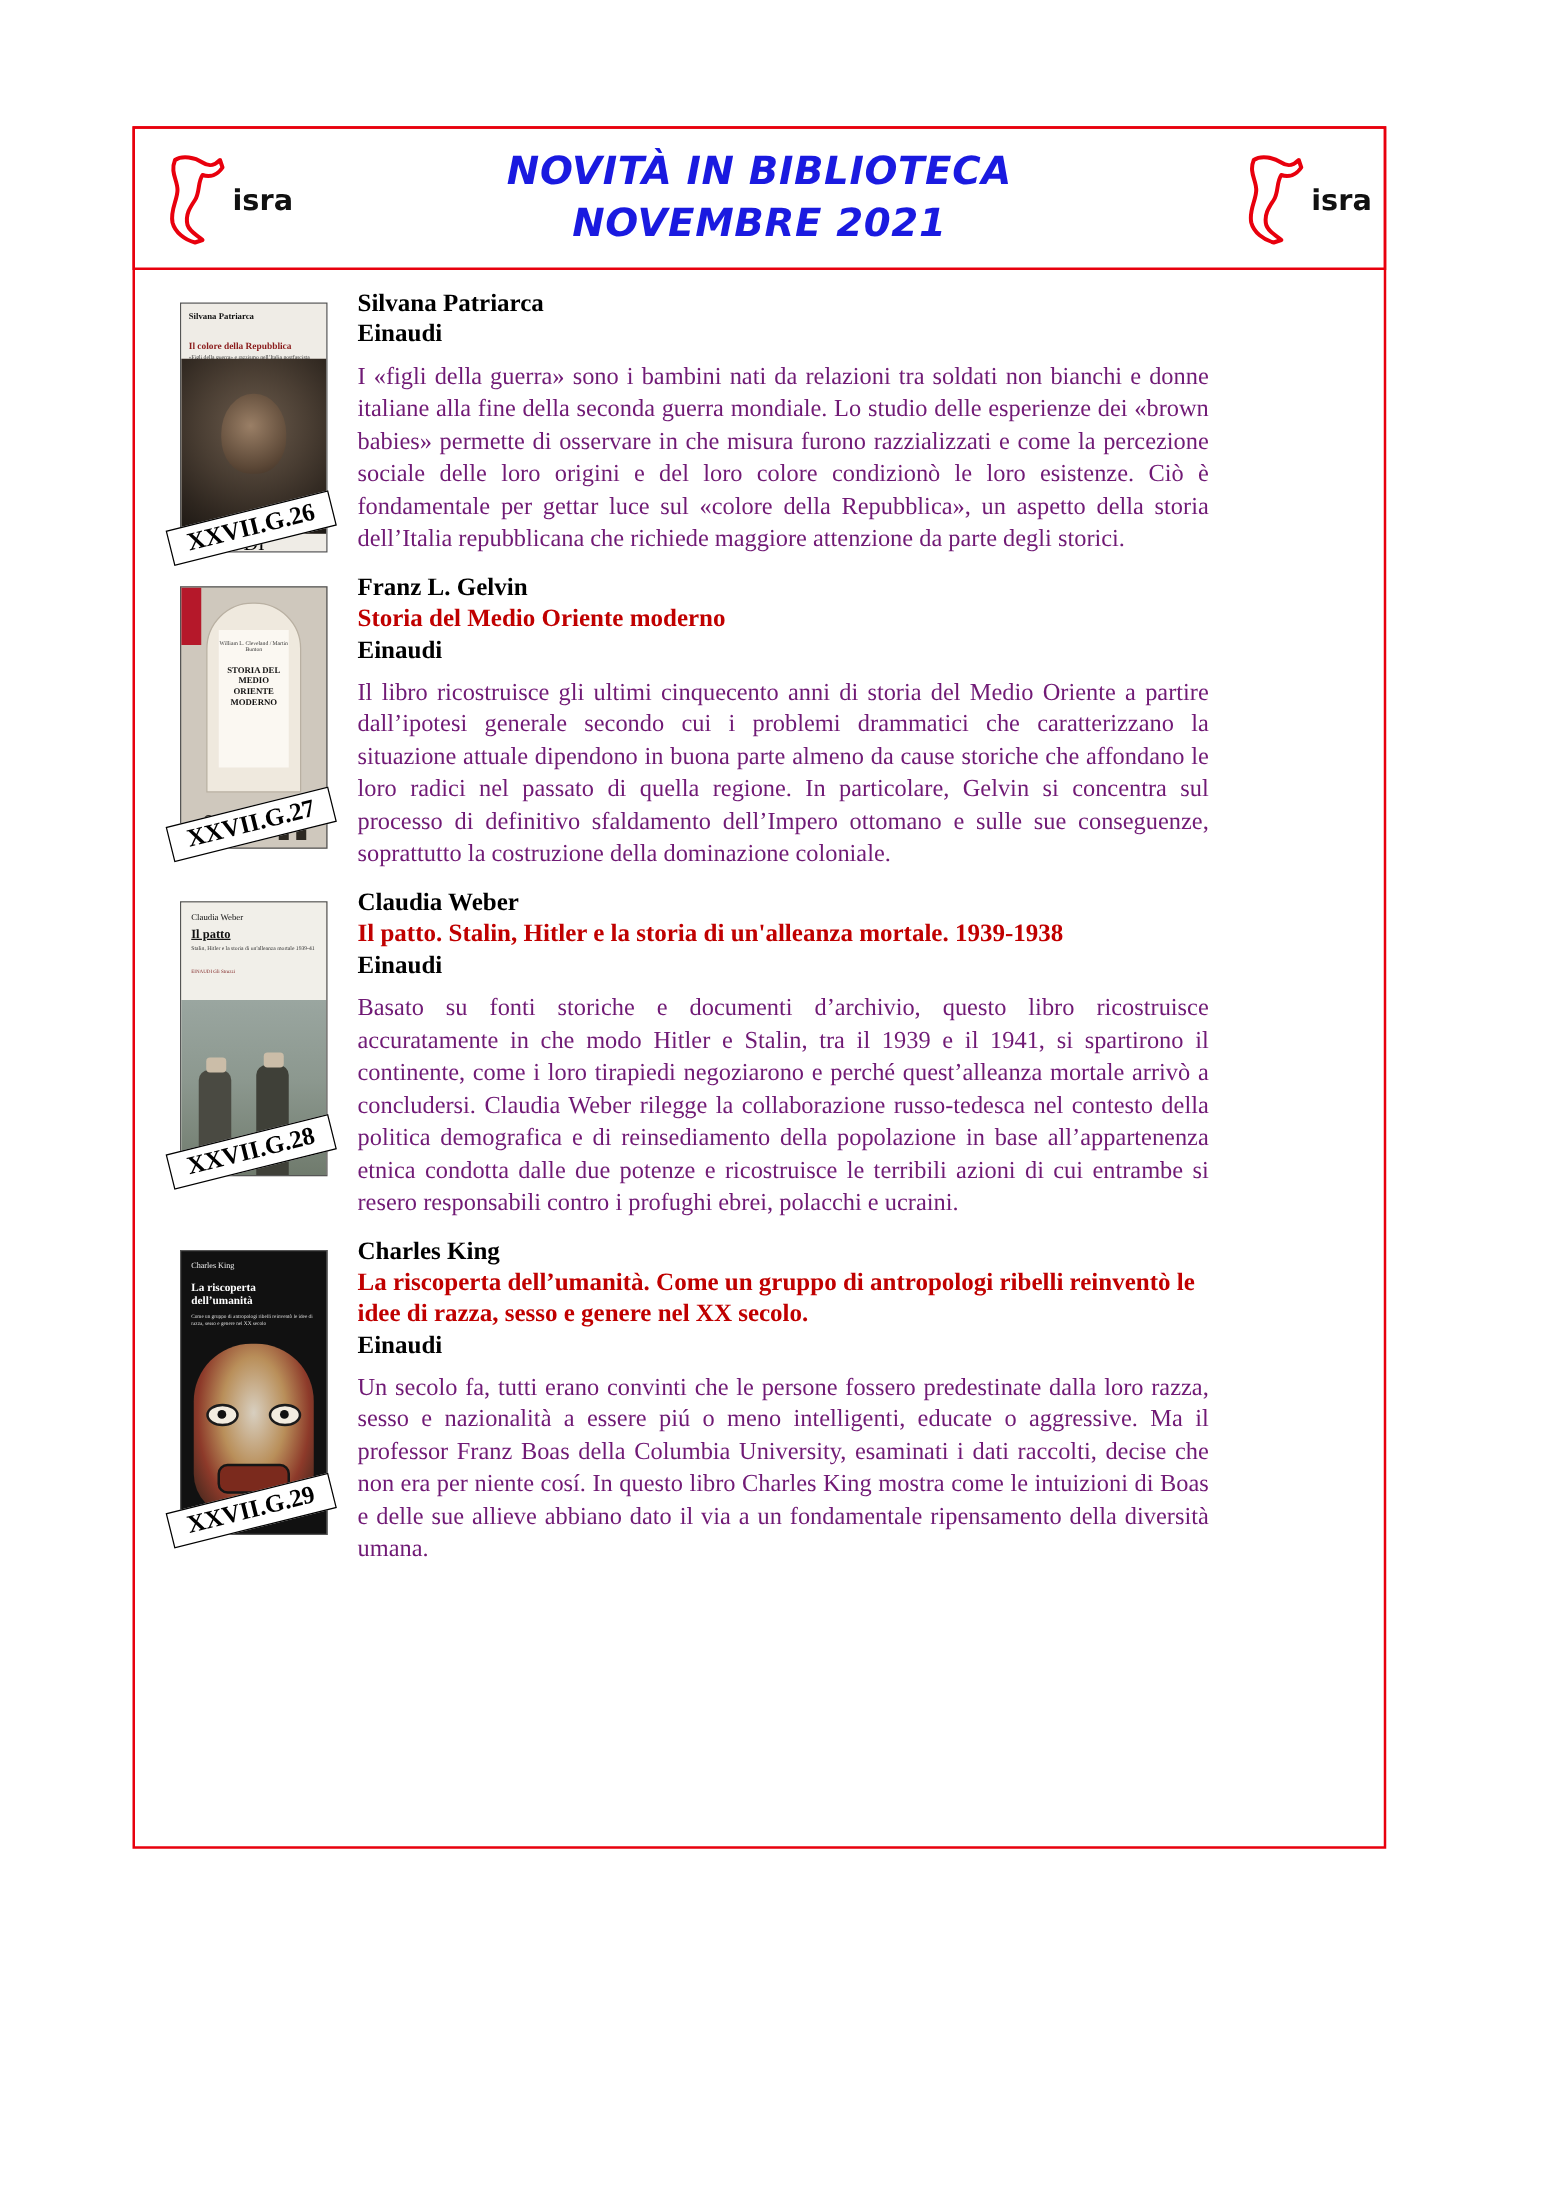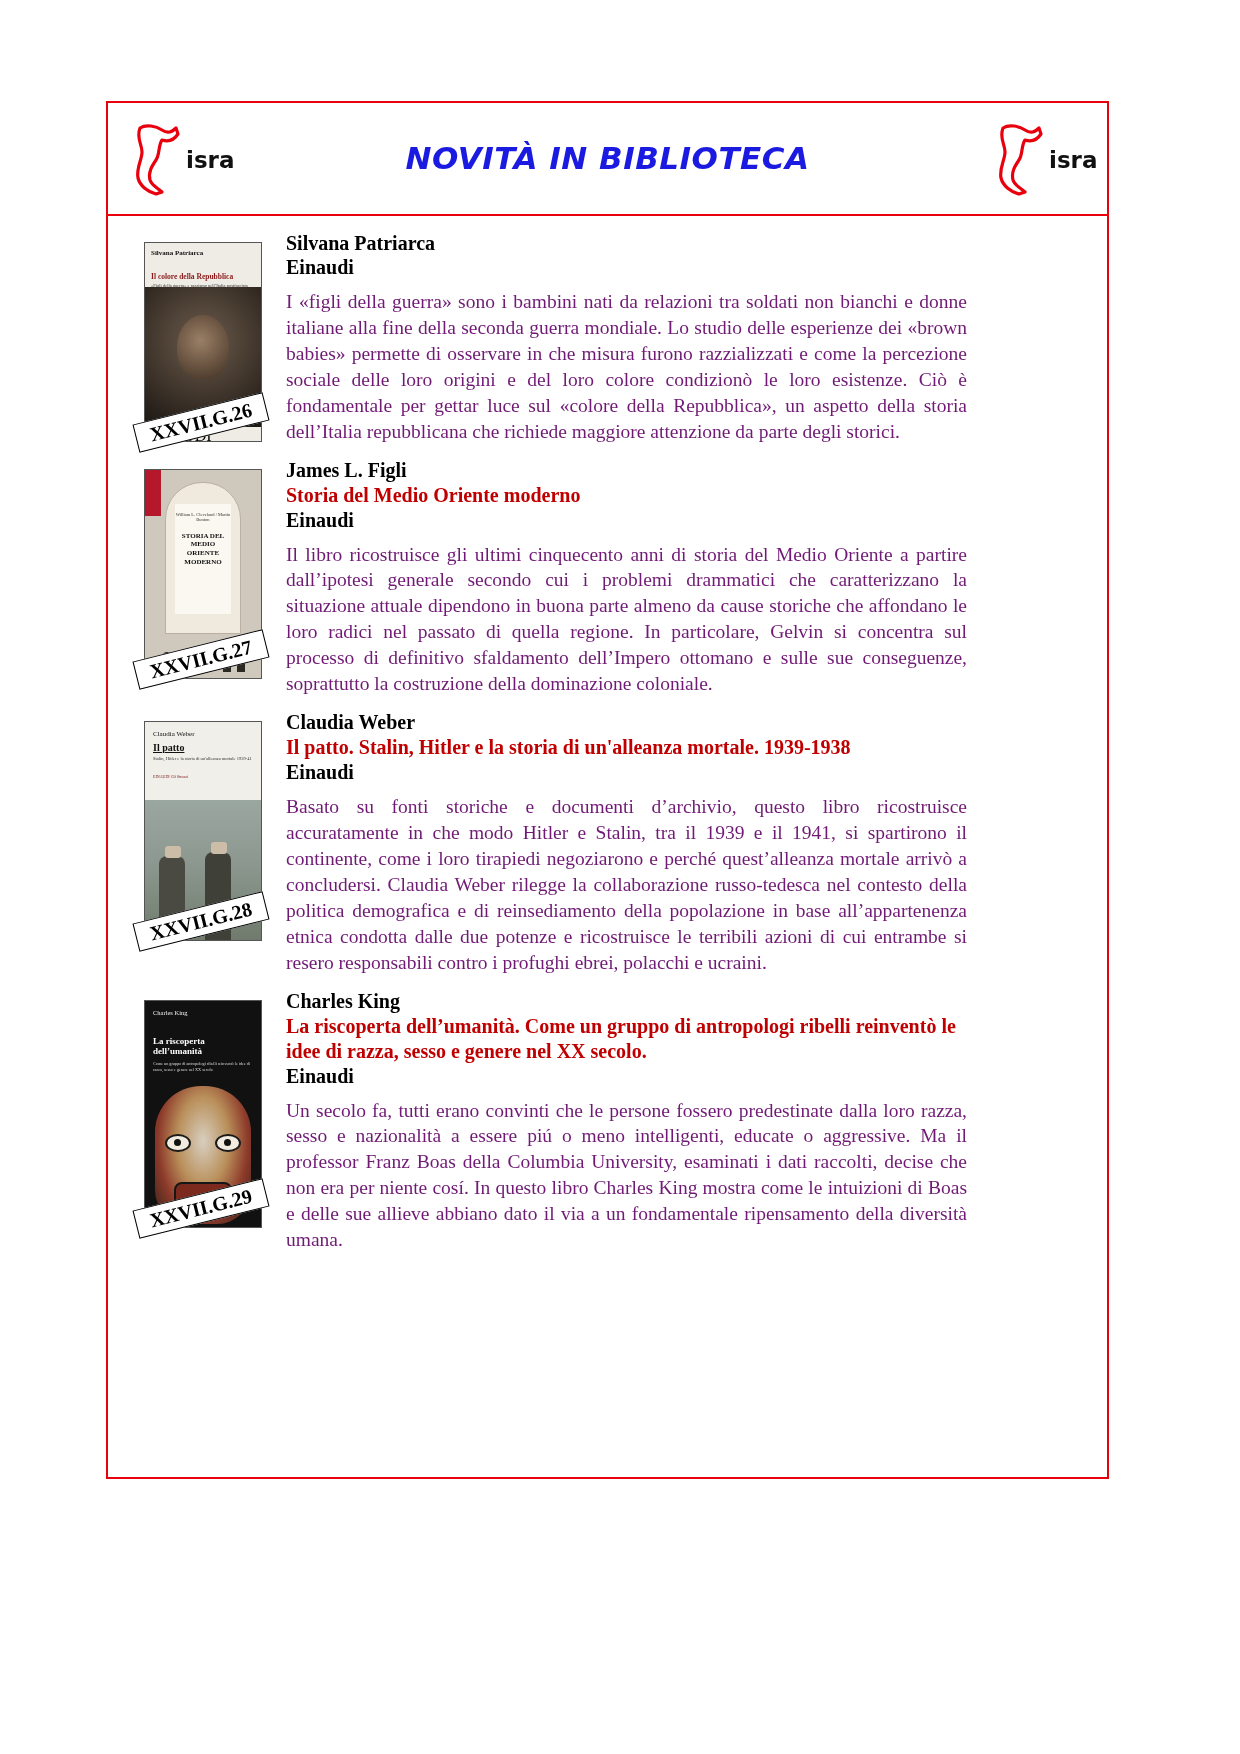--- a/index.html
+++ b/index.html
@@ -201,21 +201,21 @@
   }
   .c3 .c3-photo .p { position: absolute; bottom: 0; background: #3a3a34; }
   .c3 .c3-photo .p1 { left: 14px; width: 26px; height: 86px; border-radius: 8px 8px 0 0; background: #4a4a42; }
   .c3 .c3-photo .p2 { left: 60px; width: 26px; height: 90px; border-radius: 8px 8px 0 0; background: #3f4038; }
   .c3 .c3-photo .h1 { position: absolute; left: 20px; bottom: 84px; width: 16px; height: 12px; border-radius: 3px; background: #cbbda8; }
   .c3 .c3-photo .h2 { position: absolute; left: 66px; bottom: 88px; width: 16px; height: 12px; border-radius: 3px; background: #cbbda8; }
 
   .c4 { height: 228px; background: #111; }
   .c4 .c4-top { padding: 8px; }
   .c4 .c4-t1 { font-size: 6.5px; color: #eee; }
-  .c4 .c4-t2 { font-size: 9px; color: #fff; font-weight: bold; margin-top: 20px; line-height: 1.2; font-family: Liberation Serif, serif; }
+  .c4 .c4-t2 { font-size: 9px; color: #fff; font-weight: bold; margin-top: 9px; line-height: 1.2; font-family: Liberation Serif, serif; }
   .c4 .c4-t3 { font-size: 4.2px; color: #ddd; margin-top: 4px; line-height: 1.35; }
   .c4 .mask {
     margin: 6px auto 0 auto;
     width: 96px; height: 138px;
     background: radial-gradient(ellipse at 50% 40%, #d8cfc0 0%, #b98f5a 38%, #8d3a2a 66%, #2a2119 100%);
     border-radius: 46px 46px 34px 34px;
     position: relative;
   }
   .c4 .mask .eye {
     position: absolute; top: 48px; width: 22px; height: 14px;
@@ -247,20 +247,21 @@
 
   <div class="header">
     <div class="logo">
       <svg width="120" height="90" viewBox="0 0 120 90">
         <path d="M24 14 C30 10, 40 12, 46 16 C52 20, 56 18, 60 14 L62 20 C58 26, 52 28, 46 26 C42 32, 44 40, 40 46 C36 52, 32 58, 34 66 C36 72, 42 74, 46 78 L40 80 C32 78, 24 72, 22 64 C20 54, 26 46, 26 38 C26 30, 20 24, 24 14 Z" fill="none" stroke="#e8000d" stroke-width="3.2" stroke-linejoin="round"></path>
         <text x="70" y="54" font-family="DejaVu Sans, sans-serif" font-size="23" font-weight="bold" fill="#111">isral</text>
       </svg>
     </div>
     <div class="header-title">
       <div>NOVITÀ IN BIBLIOTECA</div>
+      <div>NOVEMBRE 2021</div>
     </div>
     <div class="logo">
       <svg width="120" height="90" viewBox="0 0 120 90">
         <path d="M24 14 C30 10, 40 12, 46 16 C52 20, 56 18, 60 14 L62 20 C58 26, 52 28, 46 26 C42 32, 44 40, 40 46 C36 52, 32 58, 34 66 C36 72, 42 74, 46 78 L40 80 C32 78, 24 72, 22 64 C20 54, 26 46, 26 38 C26 30, 20 24, 24 14 Z" fill="none" stroke="#e8000d" stroke-width="3.2" stroke-linejoin="round"></path>
         <text x="70" y="54" font-family="DejaVu Sans, sans-serif" font-size="23" font-weight="bold" fill="#111">isral</text>
       </svg>
     </div>
   </div>
 
   <div class="content">
@@ -302,21 +303,21 @@
             <div class="figs">
               <div class="fig" style="left:18px"></div>
               <div class="fig" style="left:34px;height:16px"></div>
               <div class="fig" style="left:78px;height:18px"></div>
               <div class="fig" style="left:92px;height:14px"></div>
             </div>
           </div>
           <div class="shelf" style="top:186px">XXVII.G.27</div>
         </div>
         <div class="text-col">
-          <div class="author">James L. Figli</div>
+          <div class="author">Franz L. Gelvin</div>
           <div class="title">Storia del Medio Oriente moderno</div>
           <div class="publisher">Einaudi</div>
           <div class="abstract">Il libro ricostruisce gli ultimi cinquecento anni di storia del Medio Oriente a partire dall’ipotesi generale secondo cui i problemi drammatici che caratterizzano la situazione attuale dipendono in buona parte almeno da cause storiche che affondano le loro radici nel passato di quella regione. In particolare, Gelvin si concentra sul processo di definitivo sfaldamento dell’Impero ottomano e sulle sue conseguenze, soprattutto la costruzione della dominazione coloniale.</div>
         </div>
       </div>
     </div>
 
     <div class="spacer-sm"></div>
 
     <div class="entry">

